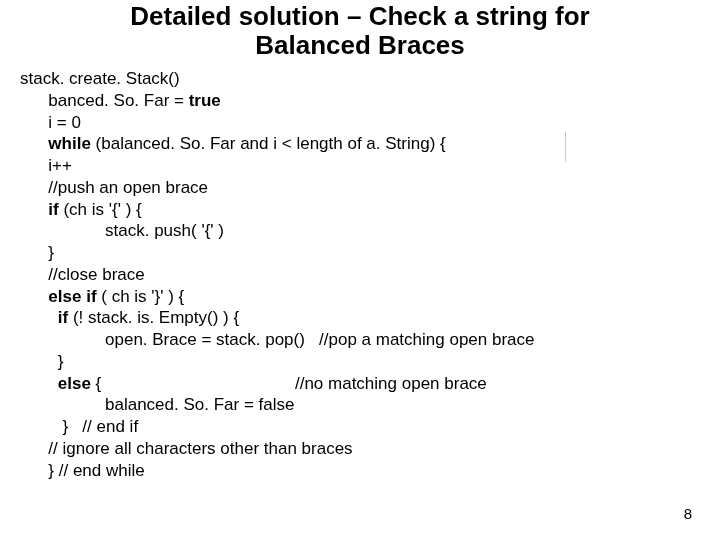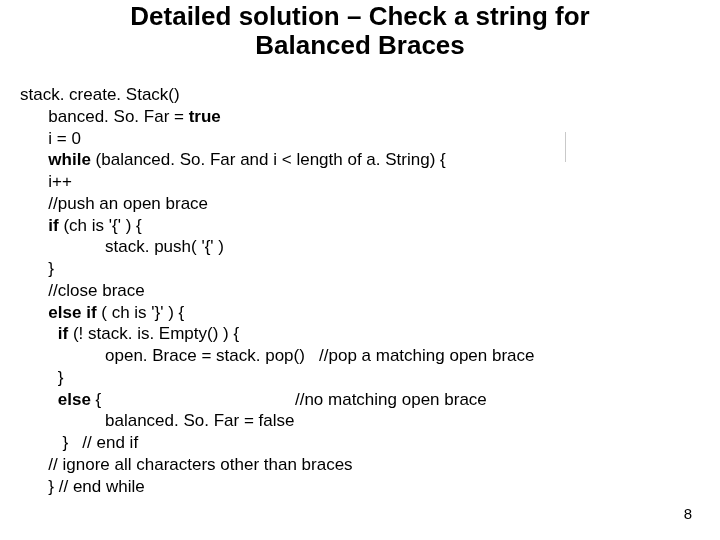--- a/index.html
+++ b/index.html
@@ -26,21 +26,21 @@
     line-height: 1.1;
     margin: 0;
     padding-top: 2px;
   }
   .title .line2 {
     display: block;
     font-size: 26px;
     text-align: center;
   }
   .code {
-    margin-top: 25px;
+    margin-top: 9px;
     font-size: 17px;
     line-height: 1.28;
     white-space: pre;
     font-family: "Comic Sans MS", "Comic Sans", cursive, sans-serif;
   }
   .b { font-weight: bold; }
   .pagenum {
     position: absolute;
     right: 28px;
     bottom: 18px;

